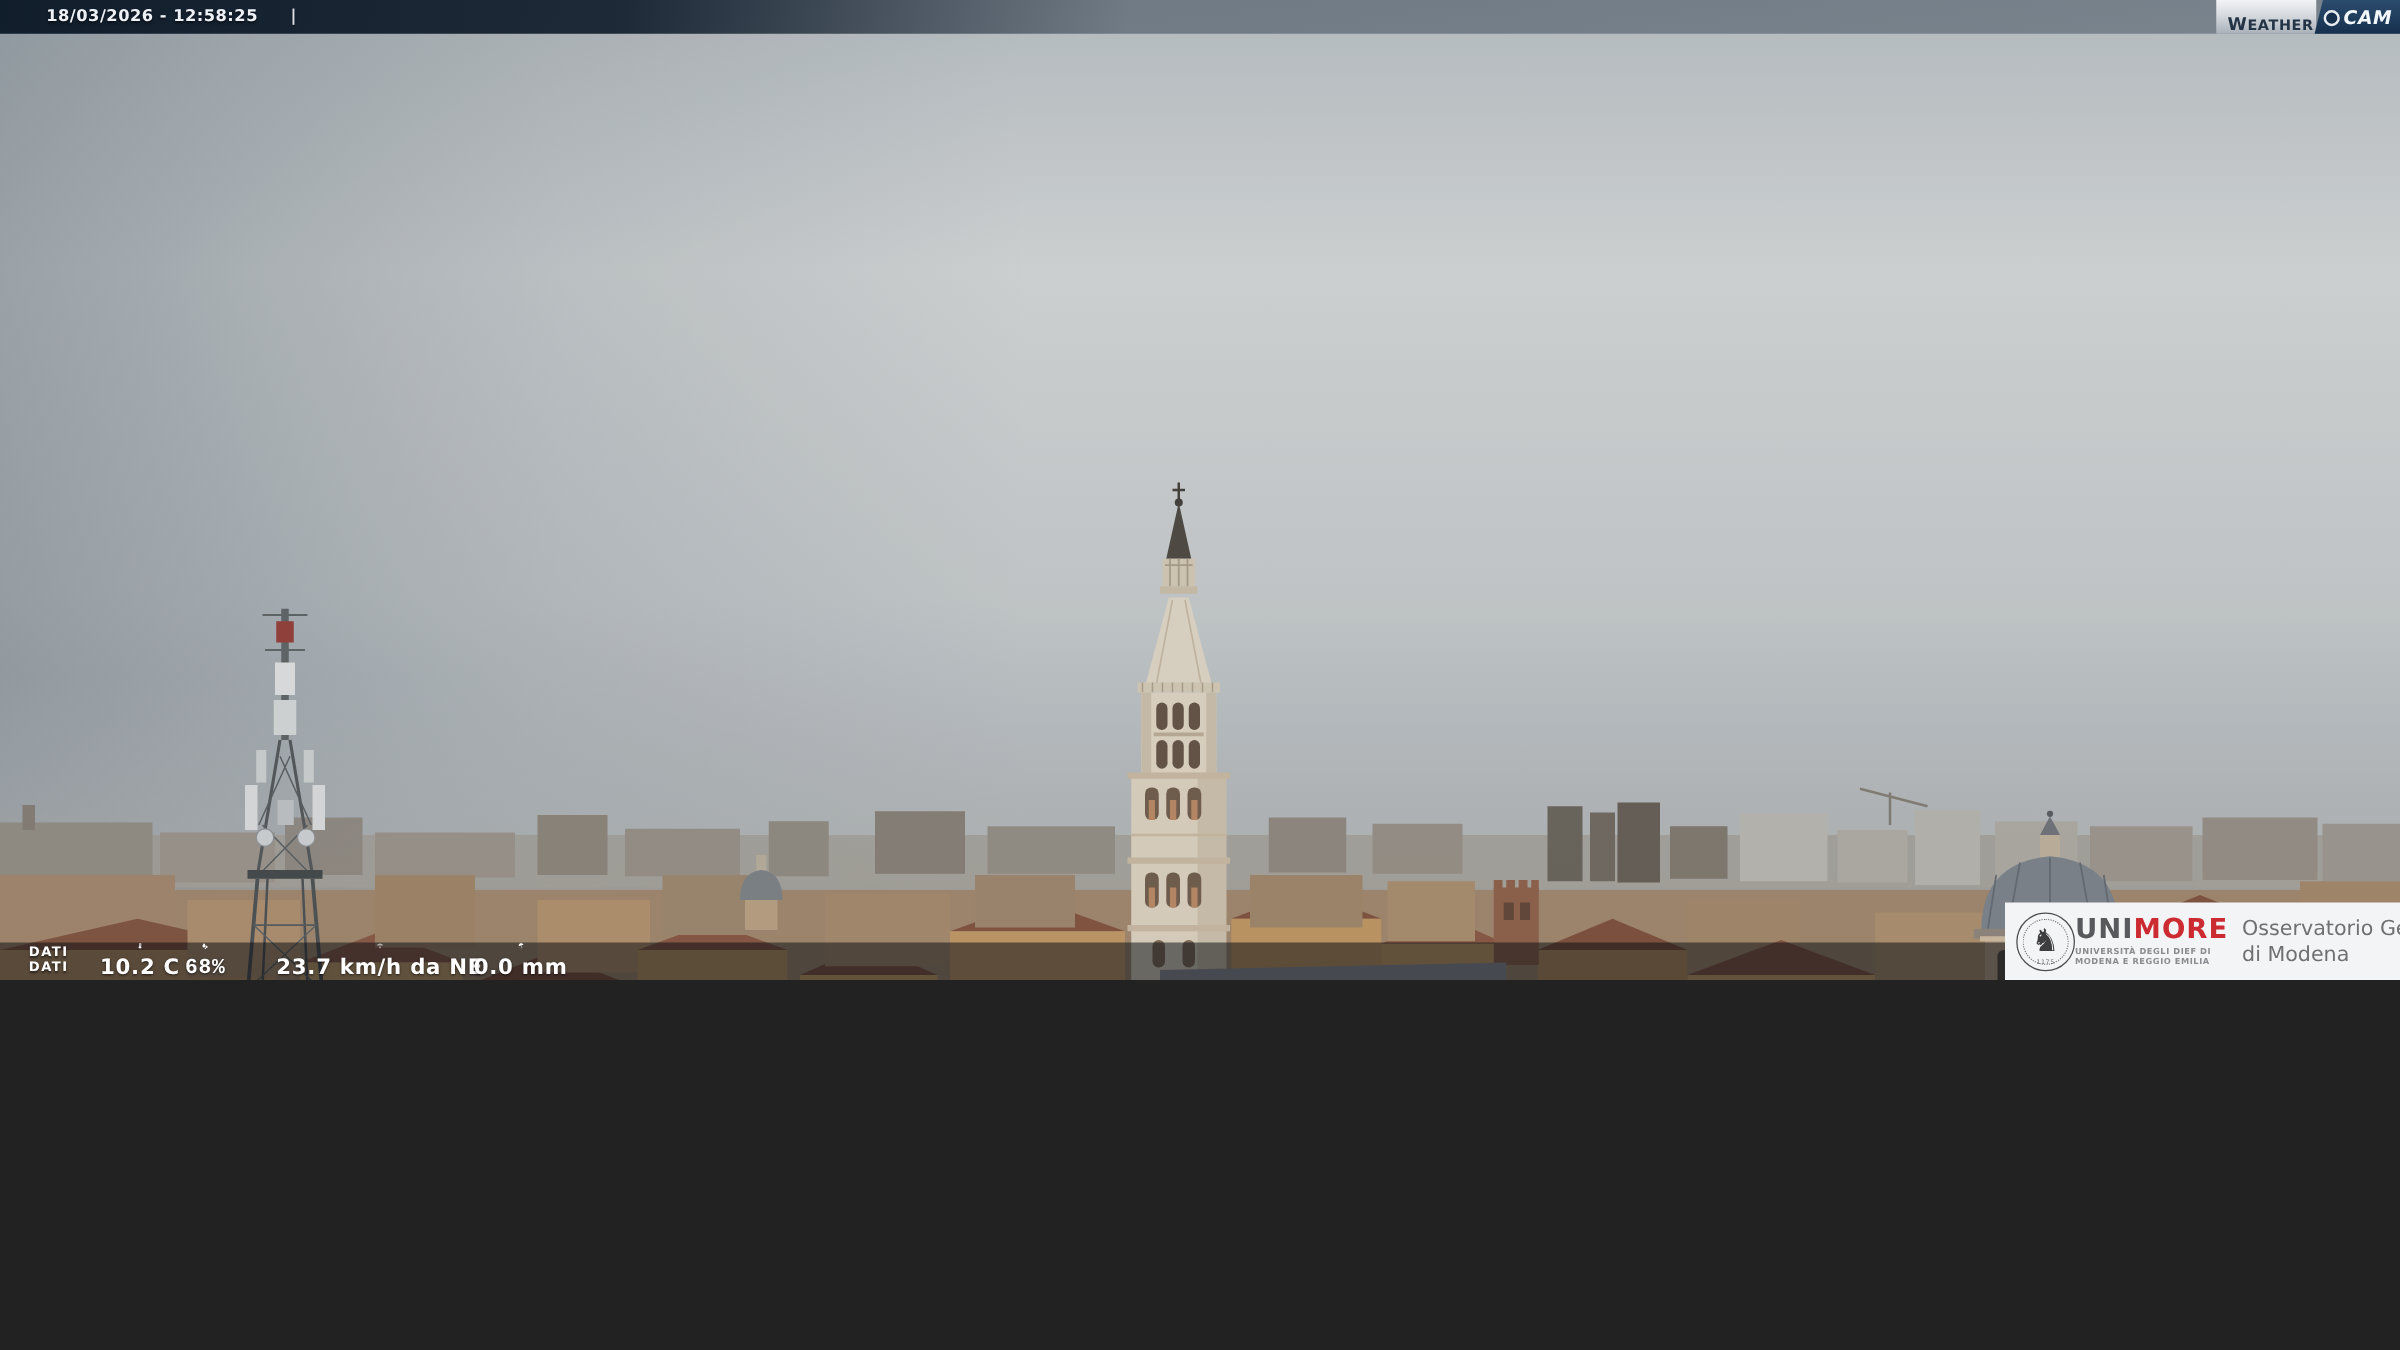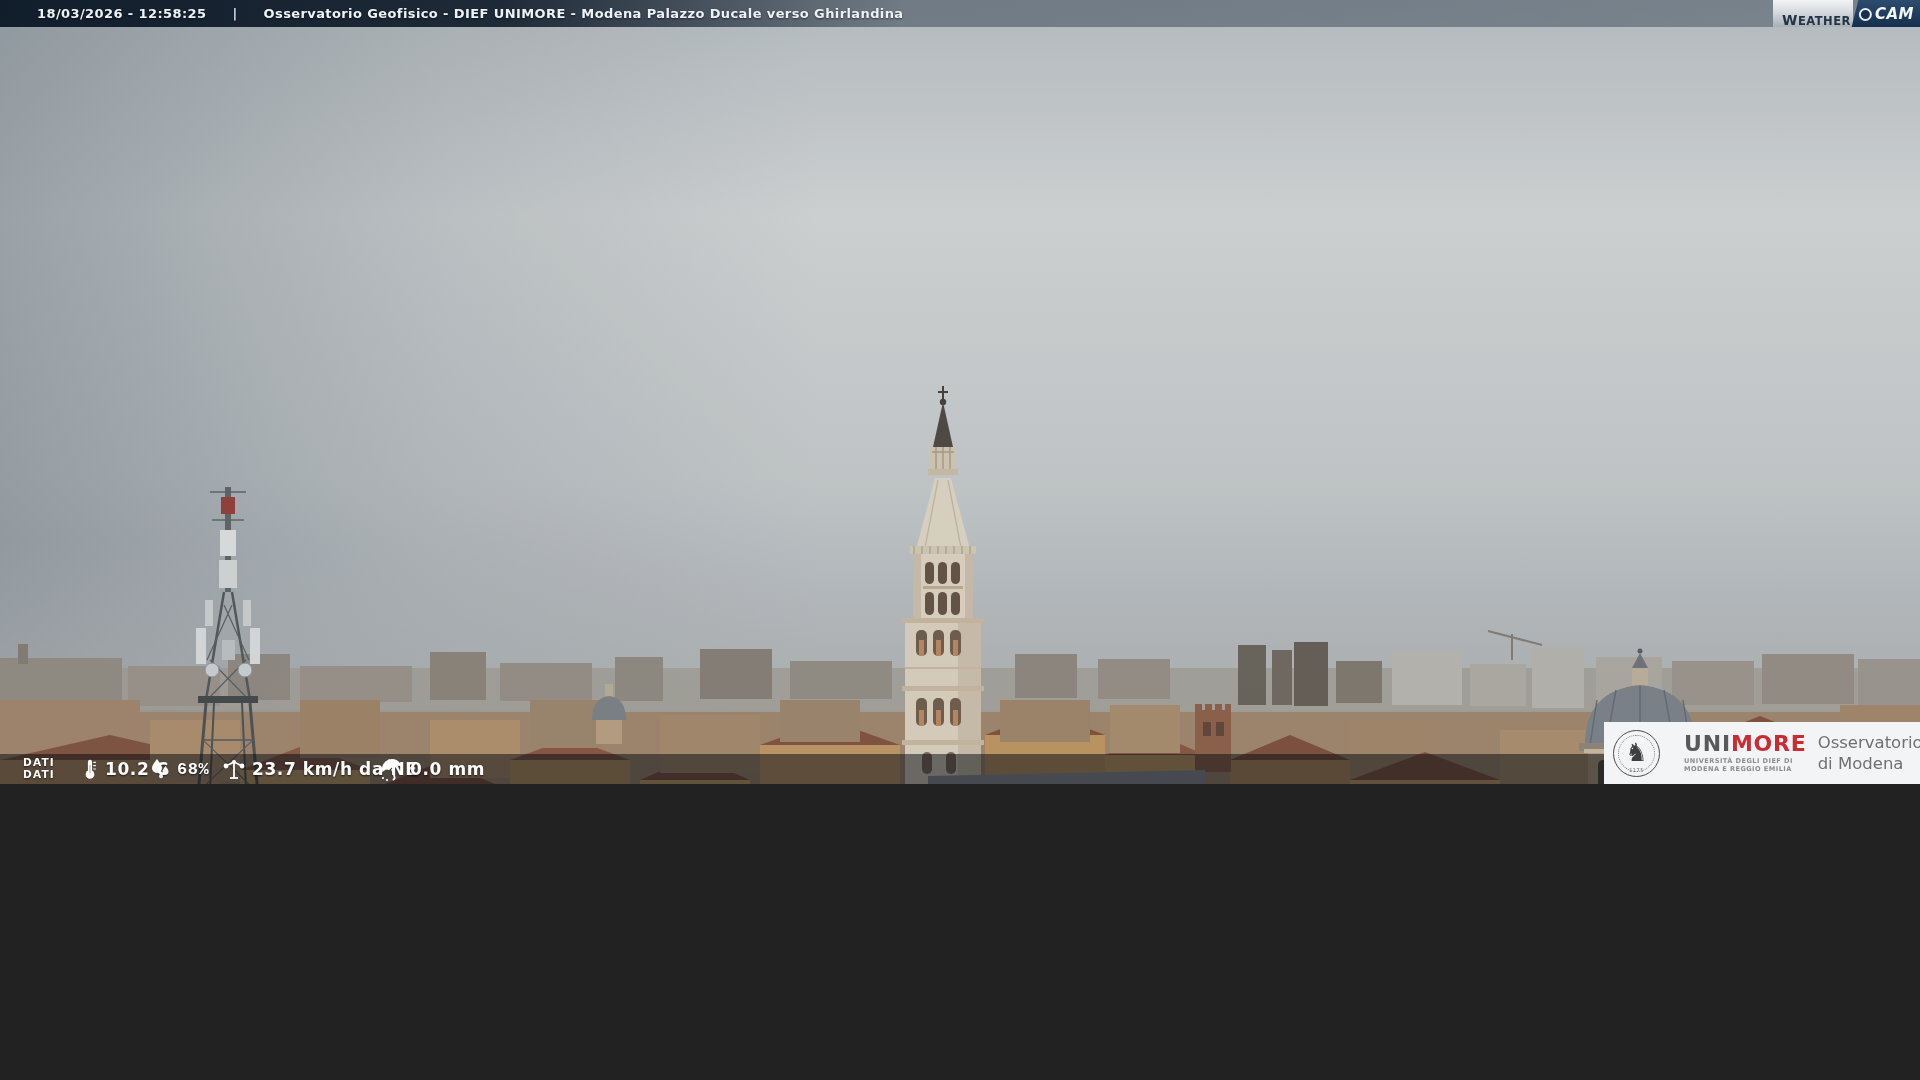--- a/index.html
+++ b/index.html
@@ -29,35 +29,35 @@
   .wc-lens{width:13px;height:13px;border-radius:50%;background:#16304e;
     border:2.5px solid #e8ecf0;box-sizing:border-box;}
 
   
   .meteobar{position:absolute;left:0;right:0;bottom:0;height:30px;
     background:rgba(10,14,20,.52);color:#fff;z-index:4;}
   .meteobar .mlabel{position:absolute;left:10px;top:2px;width:58px;text-align:center;
     font-size:10.5px;font-weight:bold;letter-spacing:1.2px;line-height:12px;
     text-shadow:0 1px 2px rgba(0,0,0,.6);}
   .mitem{position:absolute;top:0;height:30px;display:flex;align-items:center;gap:5px;
-    font-size:17px;font-weight:bold;letter-spacing:.6px;text-shadow:0 1px 2px rgba(0,0,0,.65);}
+    font-size:17px;font-weight:bold;letter-spacing:.6px;text-shadow:0 1px 2px rgba(0,0,0,.65);flex-direction:column;}
   .mitem svg{display:block;}
   .mi-temp{left:80px;} .mi-hum{left:148px;font-family:Liberation Mono, monospace;} .mi-wind{left:221px;} .mi-rain{left:379px;}
 
   
   .brand{position:absolute;right:0;bottom:0;width:316px;height:62px;background:#f3f4f5;
     display:flex;align-items:center;z-index:6;}
   .seal{position:relative;width:47px;height:47px;border:1.6px solid #4c4c4e;border-radius:50%;
     margin-left:9px;flex:0 0 auto;display:flex;align-items:center;justify-content:center;
     box-sizing:border-box;background:#f3f4f5;}
   .seal::before{content:"";position:absolute;inset:4px;border:1px dotted #7b7b7d;border-radius:50%;}
   .seal-glyph{font-size:25px;color:#3e3e40;line-height:1;transform:translateY(-1px);}
   .seal-year{position:absolute;bottom:3px;left:0;right:0;text-align:center;
     font-size:5px;color:#6a6a6c;letter-spacing:.5px;}
-  .unimore{margin-left:24px;flex:0 0 auto;}
+  .unimore{margin-left:0;flex:0 0 auto;}
   .unimore-word{font-size:22px;font-weight:bold;letter-spacing:.8px;line-height:22px;}
   .uni{color:#58595c;} .more{color:#cc2b31;}
   .unimore-sub{margin-top:2px;font-size:6.6px;color:#8a8d90;letter-spacing:.45px;line-height:8px;
     font-weight:bold;}
   .orgname{margin-left:11px;color:#6e7073;font-size:16.5px;line-height:21px;white-space:nowrap;}
 </style>
 </head>
 <body>
 
 <div class="stage">
@@ -410,21 +410,20 @@
       <rect x="1410" y="952" width="12" height="22" fill="#ddd6c8"></rect>
       <path d="M470,870 L470,820 M640,930 L640,856 M1300,940 L1300,880" stroke="#5a5248" stroke-width="1.5"></path>
     </g>
 
     <rect x="0" y="0" width="1920" height="1080" fill="#aab0b4" opacity="0.05"></rect>
   </svg>
 
   <div class="topbar">
     <span class="ts">18/03/2026 - 12:58:25</span>
     <span class="sep">|</span>
-    <span>Osservatorio Geofisico - DIEF UNIMORE - Modena Palazzo Ducale verso Ghirlandina</span>
   </div>
 
   <div class="wcam">
     <div class="wc-silver">
       <span class="wc-weather" style="text-transform:uppercase;">Weather</span>
     </div>
     <div class="wc-cam">
       <span>
         <span class="wc-lens"></span>
         <span class="wc-cam-text">CAM</span>

